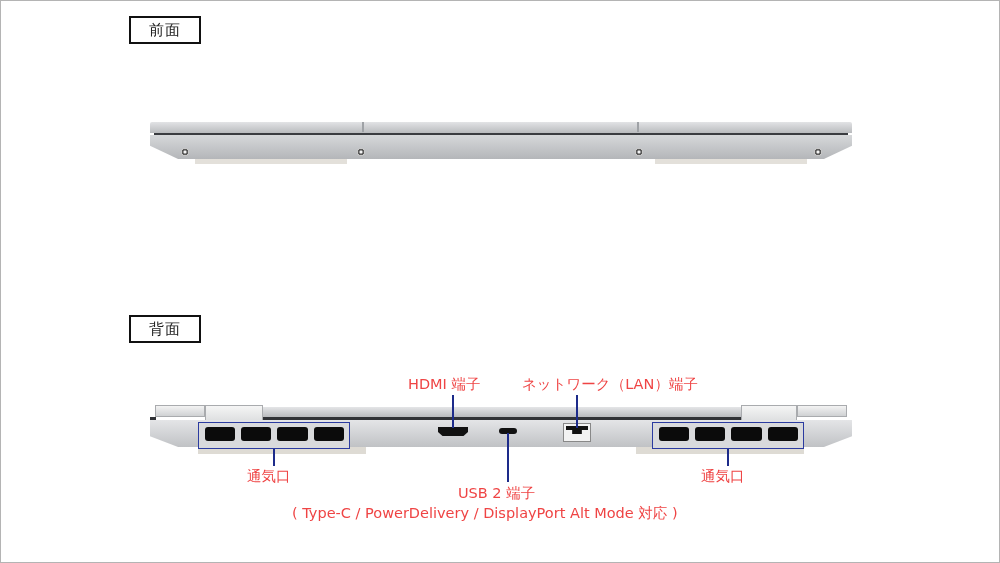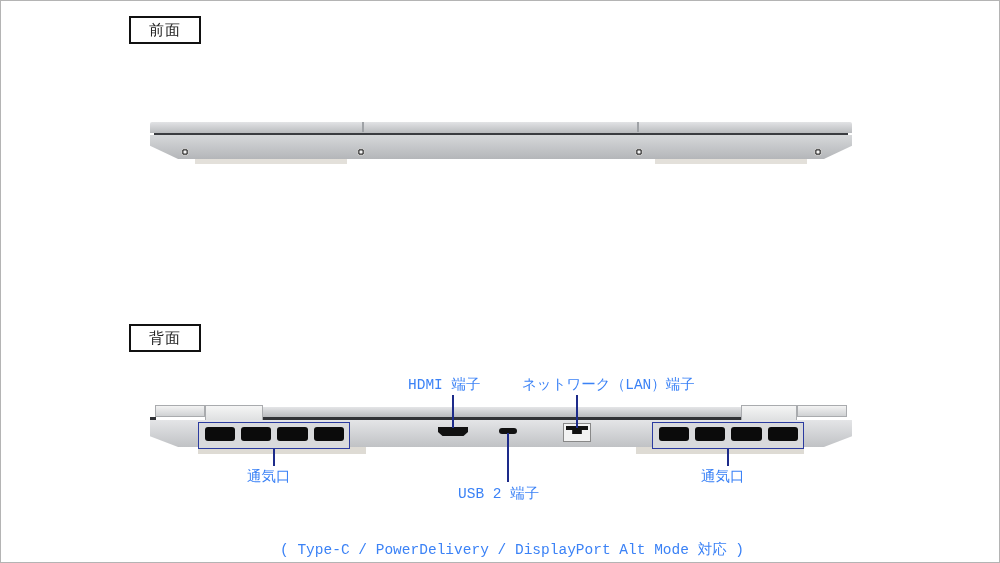--- a/index.html
+++ b/index.html
@@ -2,21 +2,21 @@
 <html><head>
 <meta charset="utf-8">
 <style>
   html, body { margin: 0; padding: 0; }
   body { width: 1000px; height: 563px; background: #ffffff; position: relative; overflow: hidden;
          font-family: "DejaVu Sans", "Liberation Sans", sans-serif; color: #222; }
   .frame { position: absolute; left: 0; top: 0; width: 998px; height: 561px; border: 1px solid #b4b4b4; }
   .view-label { position: absolute; width: 72px; height: 28px; border: 2px solid #111; box-sizing: border-box;
                 font-size: 15px; line-height: 24px; text-align: center; background: #fff; letter-spacing: 1px; }
   .abs { position: absolute; }
-  .callout { position: absolute; font-size: 14.5px; color: #3b82f6; white-space: nowrap; font-family: Liberation Mono, monospace; }
+  .callout { position: absolute; font-size: 14.5px; color: #ef4444; white-space: nowrap; }
   .vline { position: absolute; width: 2px; background: #1d2b8a; }
   .ventbox { position: absolute; border: 1.5px solid #2b3ba0; box-sizing: border-box; background: #d9dadc; }
   .slot { position: absolute; top: 4px; height: 14px; background: #0b0b0b; border-radius: 3px; }
   .screw { position: absolute; width: 8px; height: 8px; border-radius: 50%; background: radial-gradient(circle at 50% 50%, #f4f4f4 0 25%, #5a5a5a 30% 55%, #c9c9c9 60%); }
 </style>
 </head>
 <body>
 
 <div class="frame"></div>
 
@@ -33,21 +33,21 @@
   <div class="abs" style="left:0; top:13px; width:702px; height:24px; background:linear-gradient(#d6d8da,#b4b6b9); clip-path:polygon(0 0,100% 0,100% 45%,96% 100%,4% 100%,0 45%);"></div>
   <div class="screw" style="left:31px; top:26px;"></div>
   <div class="screw" style="left:207px; top:26px;"></div>
   <div class="screw" style="left:485px; top:26px;"></div>
   <div class="screw" style="left:664px; top:26px;"></div>
 
   <div class="abs" style="left:45px; top:37px; width:152px; height:5px; background:#e3e0da;"></div>
   <div class="abs" style="left:505px; top:37px; width:152px; height:5px; background:#e3e0da;"></div>
 </div>
 
-<div class="view-label" style="left:129px; top:324px;">背面</div>
+<div class="view-label" style="left:129px; top:315px;">背面</div>
 
 <div class="abs" style="left:150px; top:405px; width:702px; height:58px;">
 
   <div class="abs" style="left:113px; top:2px; width:478px; height:10px; background:linear-gradient(#e4e5e7,#b8babd);"></div>
 
   <div class="abs" style="left:5px; top:0; width:50px; height:12px; background:linear-gradient(#f3f3f3,#cfd1d3); border:1px solid #a9abae; box-sizing:border-box;"></div>
   <div class="abs" style="left:55px; top:0; width:58px; height:24px; background:linear-gradient(#f5f5f5,#d2d4d6); border:1px solid #a9abae; box-sizing:border-box;"></div>
 
   <div class="abs" style="left:591px; top:0; width:56px; height:24px; background:linear-gradient(#f5f5f5,#d2d4d6); border:1px solid #a9abae; box-sizing:border-box;"></div>
   <div class="abs" style="left:647px; top:0; width:50px; height:12px; background:linear-gradient(#f3f3f3,#cfd1d3); border:1px solid #a9abae; box-sizing:border-box;"></div>
@@ -84,13 +84,13 @@
 <div class="vline" style="left:576px; top:395px; height:33px;"></div>
 <div class="vline" style="left:507px; top:433px; height:49px;"></div>
 <div class="vline" style="left:273px; top:449px; height:17px;"></div>
 <div class="vline" style="left:727px; top:449px; height:17px;"></div>
 
 <div class="callout" style="left:408px; top:375px;">HDMI 端子</div>
 <div class="callout" style="left:522px; top:375px;">ネットワーク（LAN）端子</div>
 <div class="callout" style="left:247px; top:467px;">通気口</div>
 <div class="callout" style="left:701px; top:467px;">通気口</div>
 <div class="callout" style="left:458px; top:484px;">USB 2 端子</div>
-<div class="callout" style="left:280px; top:504px;margin-top:36px;">( Type-C / PowerDelivery / DisplayPort Alt Mode 対応 )</div>
+<div class="callout" style="left:292px; top:504px;">( Type-C / PowerDelivery / DisplayPort Alt Mode 対応 )</div>
 
 </body></html>

